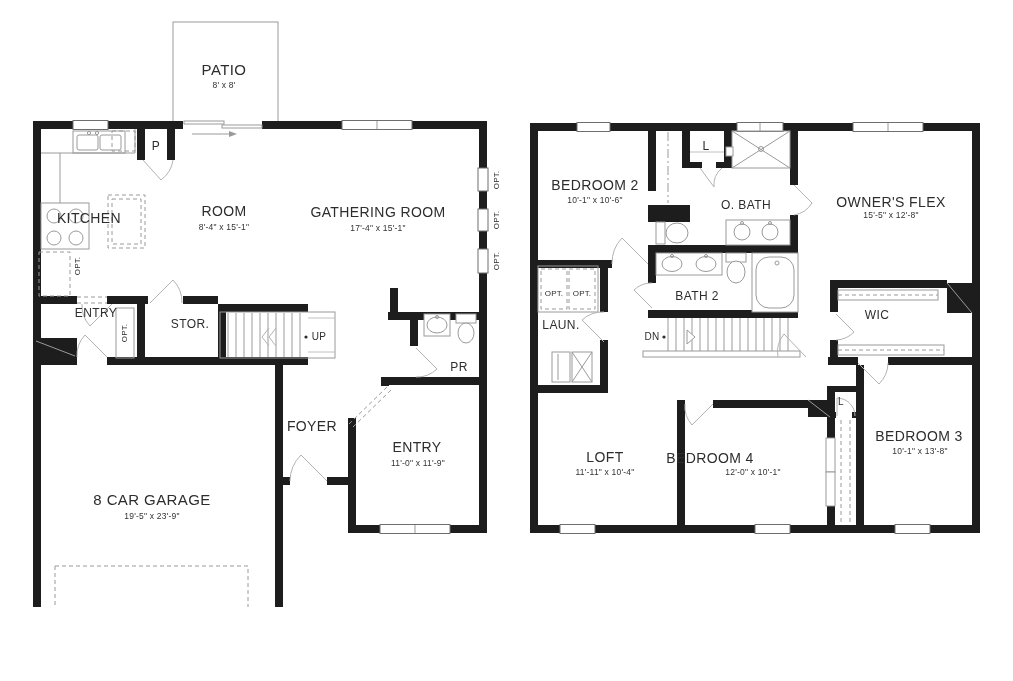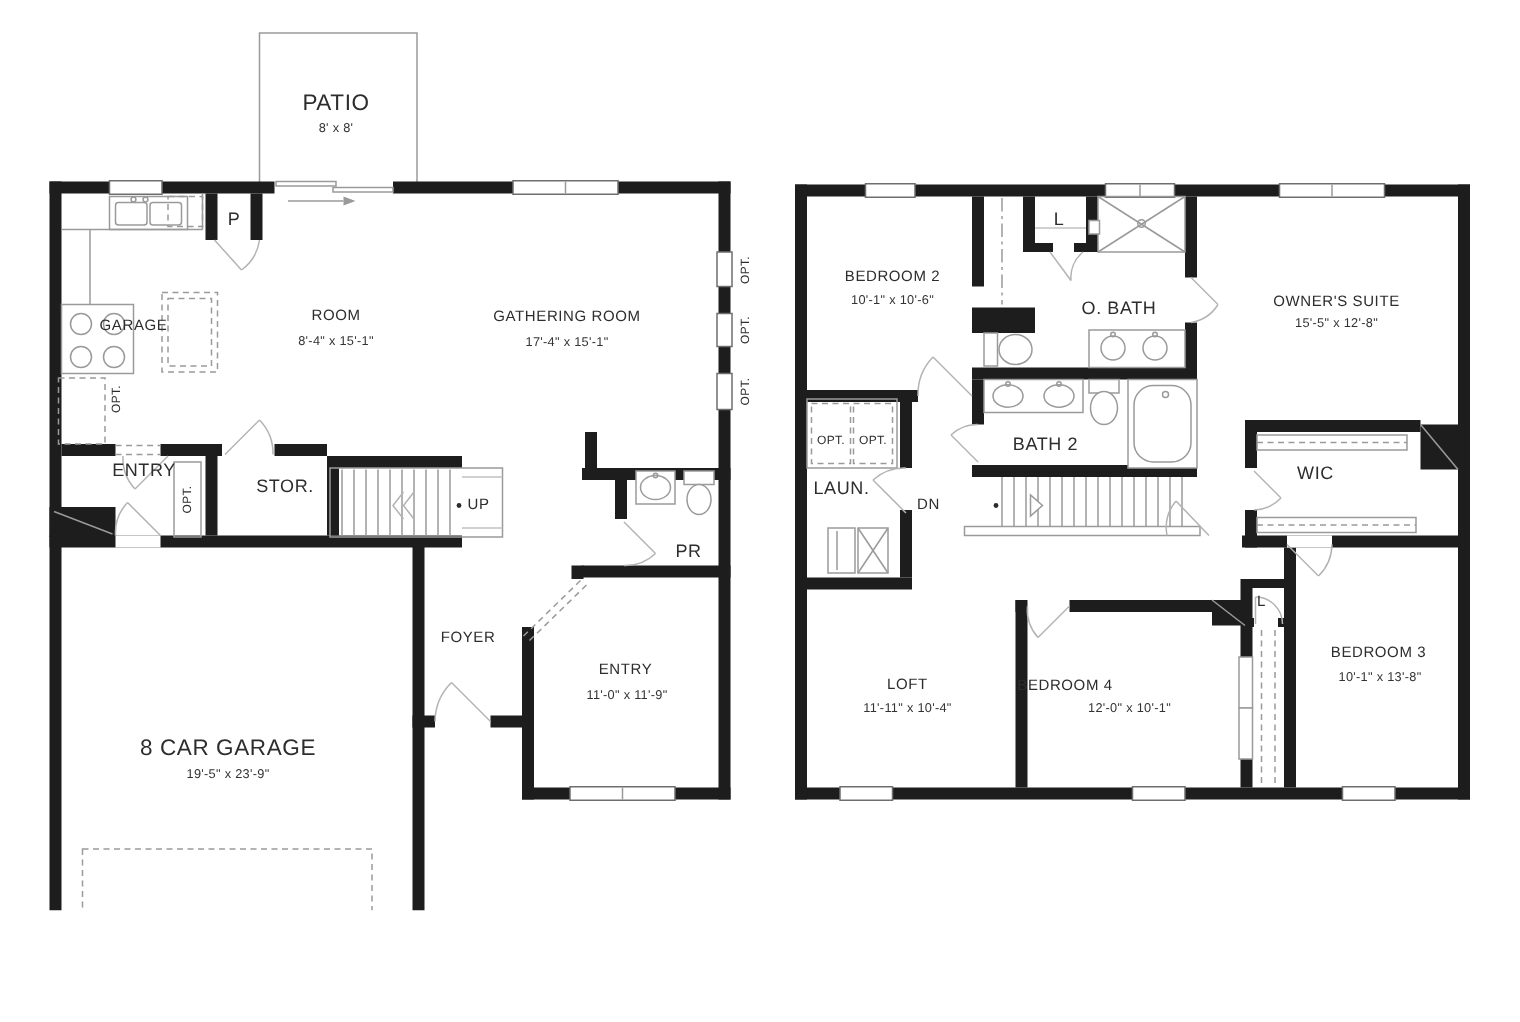--- a/index.html
+++ b/index.html
@@ -10,21 +10,21 @@
   .wh{fill:#ffffff}
   .t{fill:none;stroke:#9a9a9a;stroke-width:1}
   .t2{fill:none;stroke:#c0c0c0;stroke-width:1}
   .d{fill:none;stroke:#9a9a9a;stroke-width:1;stroke-dasharray:4 3}
   .dd{fill:none;stroke:#9a9a9a;stroke-width:1;stroke-dasharray:9 3 2 3}
   .win{fill:#ffffff;stroke:#6e6e6e;stroke-width:1}
   .arc{fill:none;stroke:#b3b3b3;stroke-width:1}
   .fx{fill:#ffffff;stroke:#9a9a9a;stroke-width:1}
   .lbl{position:absolute;transform:translate(-50%,-50%);white-space:nowrap;color:#2d2d2d;
        letter-spacing:.4px;line-height:1}
-  .rm{font-size:10px}
+  .rm{font-size:14px}
   .lg{font-size:15px}
   .dm{font-size:8.5px;letter-spacing:.2px;color:#333}
   .sm{font-size:12px}
   .xs{font-size:8px;letter-spacing:.2px}
   .tn{font-size:10px}
   .vert{transform:translate(-50%,-50%) rotate(-90deg)}
 </style>
 </head>
 <body>
 
@@ -303,21 +303,21 @@
       <line class="arc" x1="713" y1="404" x2="692" y2="425"></line>
       <path class="arc" d="M685 404 A28 28 0 0 0 692 425"></path>
       <line class="arc" x1="837" y1="416" x2="837" y2="398"></line>
       <path class="arc" d="M837 398 A18 18 0 0 1 855 416"></path>
     </g>
   </g>
 </svg>
 
   <div class="lbl lg" style="left:224px;top:69px">PATIO</div>
   <div class="lbl dm" style="left:224px;top:85px">8' x 8'</div>
-  <div class="lbl rm" style="left:89px;top:218px">GARAGE</div>
+  <div class="lbl rm" style="left:89px;top:218px">KITCHEN</div>
   <div class="lbl sm" style="left:156px;top:146px">P</div>
   <div class="lbl rm" style="left:224px;top:211px">ROOM</div>
   <div class="lbl dm" style="left:224px;top:227px">8'-4" x 15'-1"</div>
   <div class="lbl rm" style="left:378px;top:212px">GATHERING ROOM</div>
   <div class="lbl dm" style="left:378px;top:228px">17'-4" x 15'-1"</div>
   <div class="lbl xs vert" style="left:78px;top:266px">OPT.</div>
   <div class="lbl sm" style="left:96px;top:313px">ENTRY</div>
   <div class="lbl xs vert" style="left:125px;top:333px">OPT.</div>
   <div class="lbl sm" style="left:190px;top:324px">STOR.</div>
   <div class="lbl tn" style="left:319px;top:337px">UP</div>
@@ -328,27 +328,27 @@
   <div class="lbl lg" style="left:152px;top:499px">8 CAR GARAGE</div>
   <div class="lbl dm" style="left:152px;top:516px">19'-5" x 23'-9"</div>
   <div class="lbl xs vert" style="left:497px;top:180px">OPT.</div>
   <div class="lbl xs vert" style="left:497px;top:220px">OPT.</div>
   <div class="lbl xs vert" style="left:497px;top:261px">OPT.</div>
 
   <div class="lbl rm" style="left:595px;top:185px">BEDROOM 2</div>
   <div class="lbl dm" style="left:595px;top:200px">10'-1" x 10'-6"</div>
   <div class="lbl sm" style="left:706px;top:146px">L</div>
   <div class="lbl sm" style="left:746px;top:205px">O. BATH</div>
-  <div class="lbl rm" style="left:891px;top:202px">OWNER'S SUITE</div>
+  <div class="lbl rm" style="left:891px;top:202px">OWNER'S FLEX</div>
   <div class="lbl dm" style="left:891px;top:215px">15'-5" x 12'-8"</div>
   <div class="lbl xs" style="left:554px;top:294px">OPT.</div>
   <div class="lbl xs" style="left:582px;top:294px">OPT.</div>
   <div class="lbl sm" style="left:561px;top:325px">LAUN.</div>
   <div class="lbl sm" style="left:697px;top:296px">BATH 2</div>
-  <div class="lbl tn" style="left:619px;top:337px">DN</div>
+  <div class="lbl tn" style="left:652px;top:337px">DN</div>
   <div class="lbl sm" style="left:877px;top:315px">WIC</div>
   <div class="lbl rm" style="left:605px;top:457px">LOFT</div>
   <div class="lbl dm" style="left:605px;top:472px">11'-11" x 10'-4"</div>
   <div class="lbl rm" style="left:710px;top:458px">BEDROOM 4</div>
   <div class="lbl dm" style="left:753px;top:472px">12'-0" x 10'-1"</div>
   <div class="lbl rm" style="left:919px;top:436px">BEDROOM 3</div>
   <div class="lbl dm" style="left:920px;top:451px">10'-1" x 13'-8"</div>
   <div class="lbl tn" style="left:841px;top:402px">L</div>
 </div>
 

